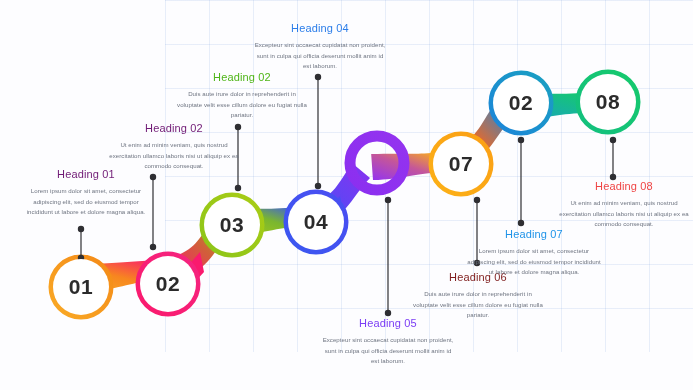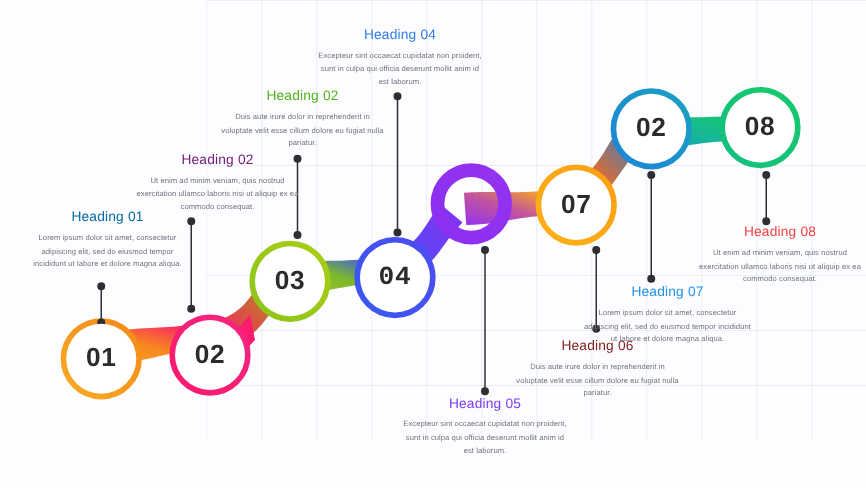--- a/index.html
+++ b/index.html
@@ -189,27 +189,27 @@
         <circle cx="521" cy="223" r="2.6"></circle>
       <line x1="613" y1="140" x2="613" y2="176"></line>
         <circle cx="613" cy="140" r="2.6"></circle>
         <circle cx="613" cy="177" r="2.6"></circle>
     </g>
   </svg>
 
   <div class="num" style="left:53px;top:259px;">01</div>
   <div class="num" style="left:140px;top:256px;">02</div>
   <div class="num" style="left:204px;top:197px;">03</div>
-  <div class="num" style="left:288px;top:194px;font-family:Liberation Mono, monospace;">04</div>
+  <div class="num" style="left:288px;top:194px;">04</div>
   <div class="num" style="left:433px;top:136px;">07</div>
   <div class="num" style="left:493px;top:75px;">02</div>
   <div class="num" style="left:580px;top:74px;">08</div>
 
   <div class="block" style="left:20px;top:168px;width:132px;">
-    <p class="h" style="color:#0369a1;">Heading 01</p>
+    <p class="h" style="color:#701a75;">Heading 01</p>
     <p class="p">Lorem ipsum dolor sit amet, consectetur adipiscing elit, sed do eiusmod tempor incididunt ut labore et dolore magna aliqua.</p>
   </div>
 
   <div class="block" style="left:108px;top:122px;width:132px;">
     <p class="h" style="color:#701a75;">Heading 02</p>
     <p class="p">Ut enim ad minim veniam, quis nostrud exercitation ullamco laboris nisi ut aliquip ex ea commodo consequat.</p>
   </div>
 
   <div class="block" style="left:176px;top:71px;width:132px;">
     <p class="h" style="color:#4fb518;">Heading 02</p>

